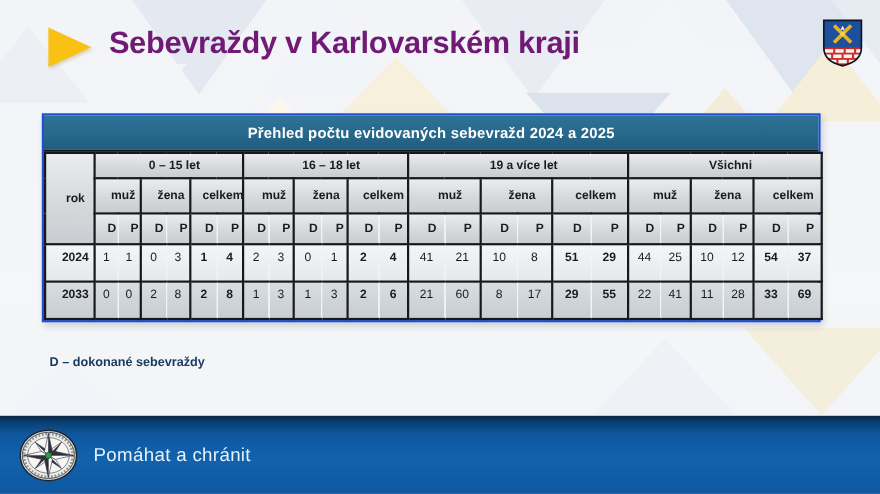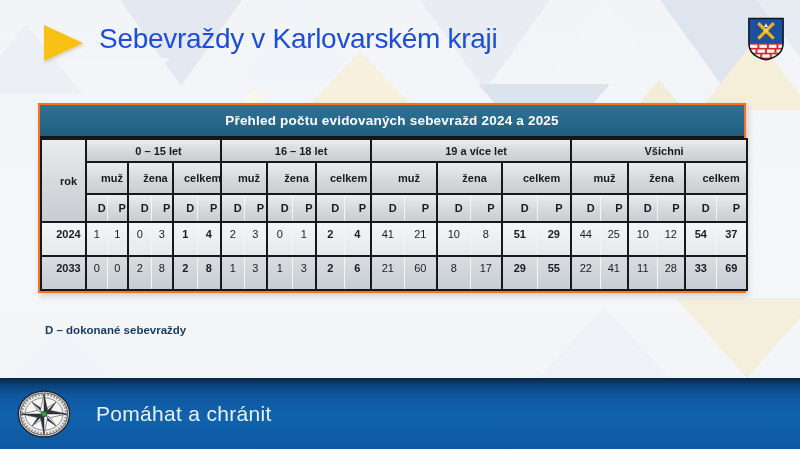--- a/index.html
+++ b/index.html
@@ -21,29 +21,29 @@
   .slide-header { position:absolute; left:0; top:0; width:800px; height:95px; }
   .bullet {
     position:absolute; left:44px; top:25px;
     width:0; height:0;
     border-top:18px solid transparent; border-bottom:18px solid transparent;
     border-left:39px solid #f9c114;
     filter: drop-shadow(1px 2px 1.5px rgba(140,110,20,.25));
   }
   .page-title {
     position:absolute; left:99px; top:23px;
-    font-size:28px; font-weight:normal; color:#1d4ed8; letter-spacing:-0.3px;
+    font-size:28px; font-weight:bold; color:#701a75; letter-spacing:-0.3px;
     white-space:nowrap;
   }
   .emblem { position:absolute; left:747px; top:16px; width:38px; height:45px; }
 
   
   .tbl-wrap {
     position:absolute; left:38px; top:103px; width:708px;
-    border:2px solid #f97316; background:#e8eaec;
+    border:2px solid #1d4ed8; background:#e8eaec;
     box-shadow: 2px 3px 6px rgba(30,40,60,.18);
   }
   .tbl-title {
     height:33px; display:flex; align-items:center; justify-content:center;
     background: linear-gradient(180deg,#2e7296 0%,#27688b 55%,#215d7e 100%);
     color:#ffffff; font-weight:bold; font-size:13.5px; letter-spacing:.2px;
     border-bottom:2px solid #10151c;
   }
   table { border-collapse:collapse; table-layout:fixed; width:100%; }
   td { border:2px solid #17181a; text-align:center; font-size:11px; color:#1a1b1e;
@@ -67,21 +67,21 @@
     color:#17395f; font-weight:bold; font-size:11.5px; line-height:16px;
   }
 
   
   .footer {
     position:absolute; left:0; top:378px; width:800px; height:71px;
     background: linear-gradient(180deg,#06263f 0%,#0a4076 9%,#0f57a0 24%,#1162ad 55%,#0e58a1 100%);
     display:flex; align-items:center;
   }
   .badge { width:54px; height:50px; margin-left:17px; flex:0 0 auto; }
-  .motto { margin-left:25px; color:#e8f1fa; font-size:21px; letter-spacing:.3px; }
+  .motto { margin-left:14px; color:#e8f1fa; font-size:17px; letter-spacing:.3px; }
 </style>
 </head>
 <body>
 
 <div class="bg">
   <div class="tri down" style="left:120px;top:0;width:122px;height:86px;background:#e4e9f1;"></div>
   <div class="tri up" style="left:238px;top:0;width:124px;height:86px;background:#f1f4f8;"></div>
   <div class="tri up" style="left:300px;top:52px;width:120px;height:62px;background:#f6f0dc;"></div>
   <div class="tri down" style="left:420px;top:0;width:130px;height:90px;background:#e9edf3;"></div>
   <div class="tri up" style="left:545px;top:0;width:120px;height:82px;background:#f3f5f8;"></div>

